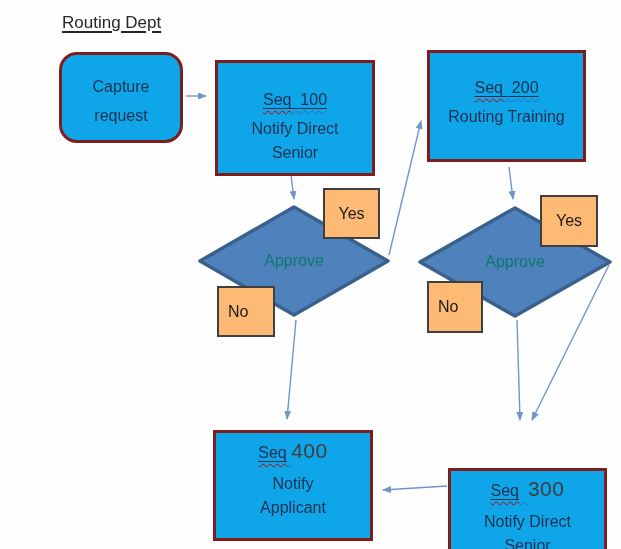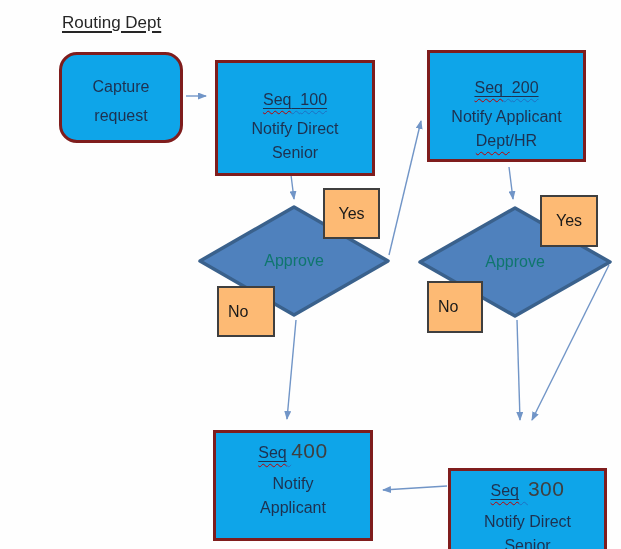--- a/index.html
+++ b/index.html
@@ -86,22 +86,21 @@
     <div class="body-line">Notify Direct</div>
     <div class="body-line">Senior</div>
   </div>
 
   <div class="node pad-t24" style="left:427px; top:50px; width:159px; height:112px;">
     <div class="seqline">
       <span class="u">
         <span class="wavy-red">Seq</span><span class="wavy-blue">&nbsp;&nbsp;</span><span class="wavy-blue">200</span>
       </span>
     </div>
-    <div class="body-line">Notify Applicant</div>
-    <div class="body-line"><span class="wavy-red">Dept</span><span>/HR</span></div>
+    <div class="body-line">Routing Training</div>
   </div>
 
   <div class="diamond" style="left:198px; top:205px; width:192px; height:112px;">
     <svg width="192" height="112" viewBox="0 0 192 112">
       <polygon points="96,2 190,56 96,110 2,56"></polygon>
     </svg>
     <div class="dlabel">Approve</div>
   </div>
 
   <div class="diamond" style="left:418px; top:206px; width:194px; height:112px;">

